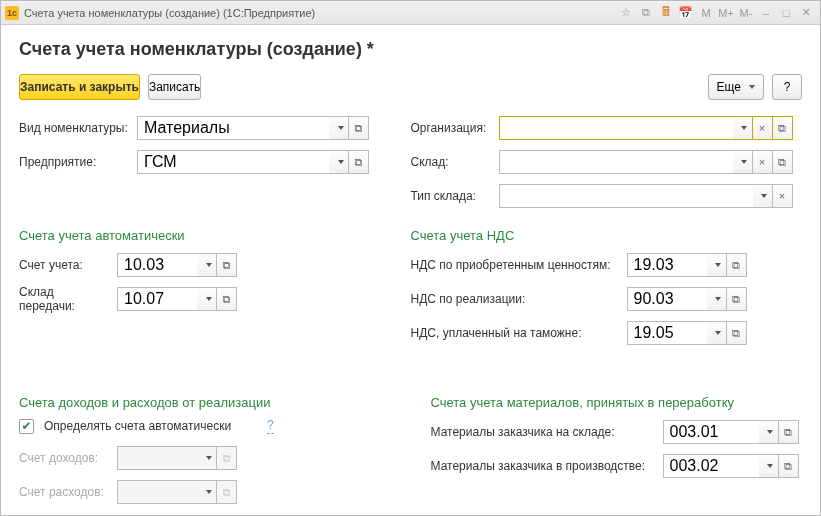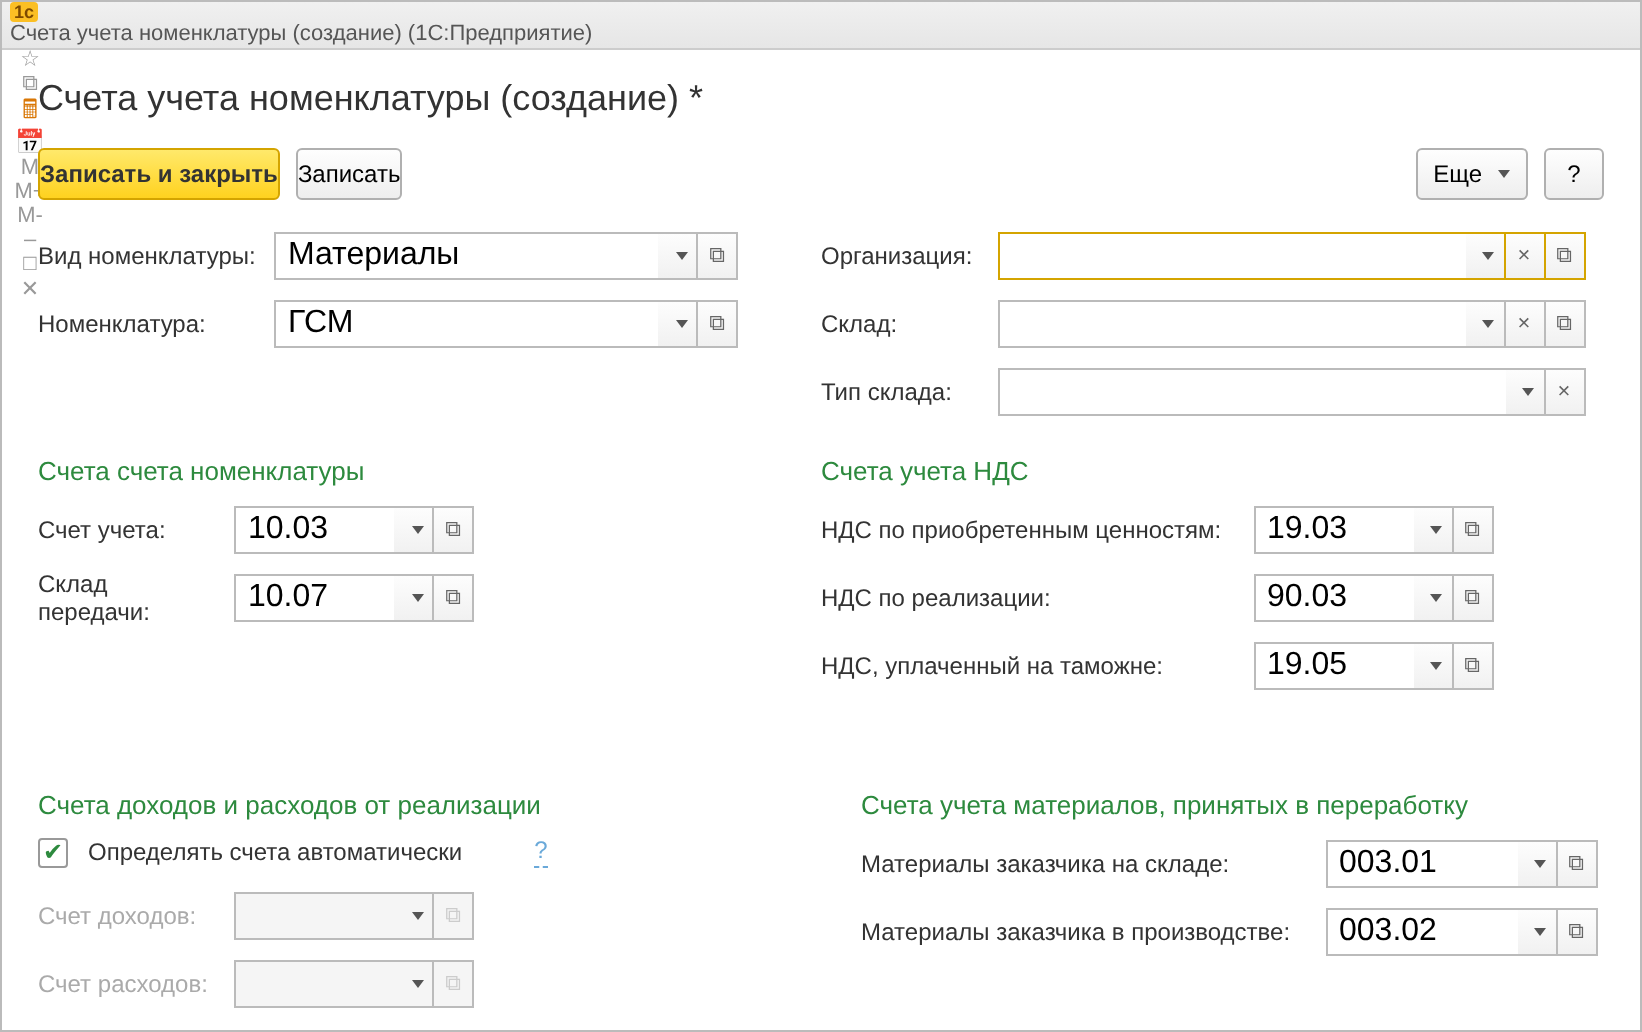--- a/index.html
+++ b/index.html
@@ -16,24 +16,24 @@
     border: 1px solid #bbb;
     background: #fff;
     display: flex;
     flex-direction: column;
   }
   .titlebar {
     height: 24px;
     background: linear-gradient(#f0f0f0, #e6e6e6);
     border-bottom: 1px solid #ccc;
     display: flex;
+    align-items: center;
     padding: 0 4px;
     font-size: 11px;
     color: #555;
-    flex-direction: column;
   }
   .tb-icon {
     width: 14px; height: 14px;
     background: #fbbf24;
     border-radius: 2px;
     margin-right: 5px;
     display: inline-flex;
     align-items: center;
     justify-content: center;
     font-size: 9px;
@@ -53,21 +53,21 @@
   }
   .tb-btn.calc { color: #d97706; font-size: 13px; }
   .tb-btn.cal { color: #d97706; font-size: 12px; }
   .content {
     flex: 1;
     padding: 10px 18px 14px 18px;
     overflow: hidden;
   }
   h1.page-title {
     font-size: 18px;
-    font-weight: normal;
+    font-weight: bold;
     margin: 4px 0 14px 0;
     color: #333;
   }
   .toolbar {
     display: flex;
     align-items: center;
     gap: 8px;
     margin-bottom: 14px;
   }
   .btn {
@@ -239,21 +239,21 @@
           <span class="lbl">Вид номенклатуры:</span>
           <div class="fld">
             <input class="wide" value="Материалы" style="">
             <span class="minibtn">
                 <span class="chev-down"></span>
               </span>
             <span class="minibtn">⧉</span>
           </div>
         </div>
         <div class="row">
-          <span class="lbl">Номенклатура:</span>
+          <span class="lbl">Предприятие:</span>
           <div class="fld">
             <input class="wide" value="ГСМ" style="">
             <span class="minibtn">
                 <span class="chev-down"></span>
               </span>
             <span class="minibtn">⧉</span>
           </div>
         </div>
       </div>
 
@@ -288,21 +288,21 @@
                 <span class="chev-down"></span>
               </span>
             <span class="minibtn x-icon">×</span>
           </div>
         </div>
       </div>
     </div>
 
     <div class="form-area">
       <div class="col">
-        <div class="section-title">Счета счета номенклатуры</div>
+        <div class="section-title">Счета учета автоматически</div>
         <div class="row short-row">
           <span class="lbl">Счет учета:</span>
           <div class="fld">
             <input value="10.03" style="">
             <span class="minibtn">
                 <span class="chev-down"></span>
               </span>
             <span class="minibtn">⧉</span>
           </div>
         </div>

